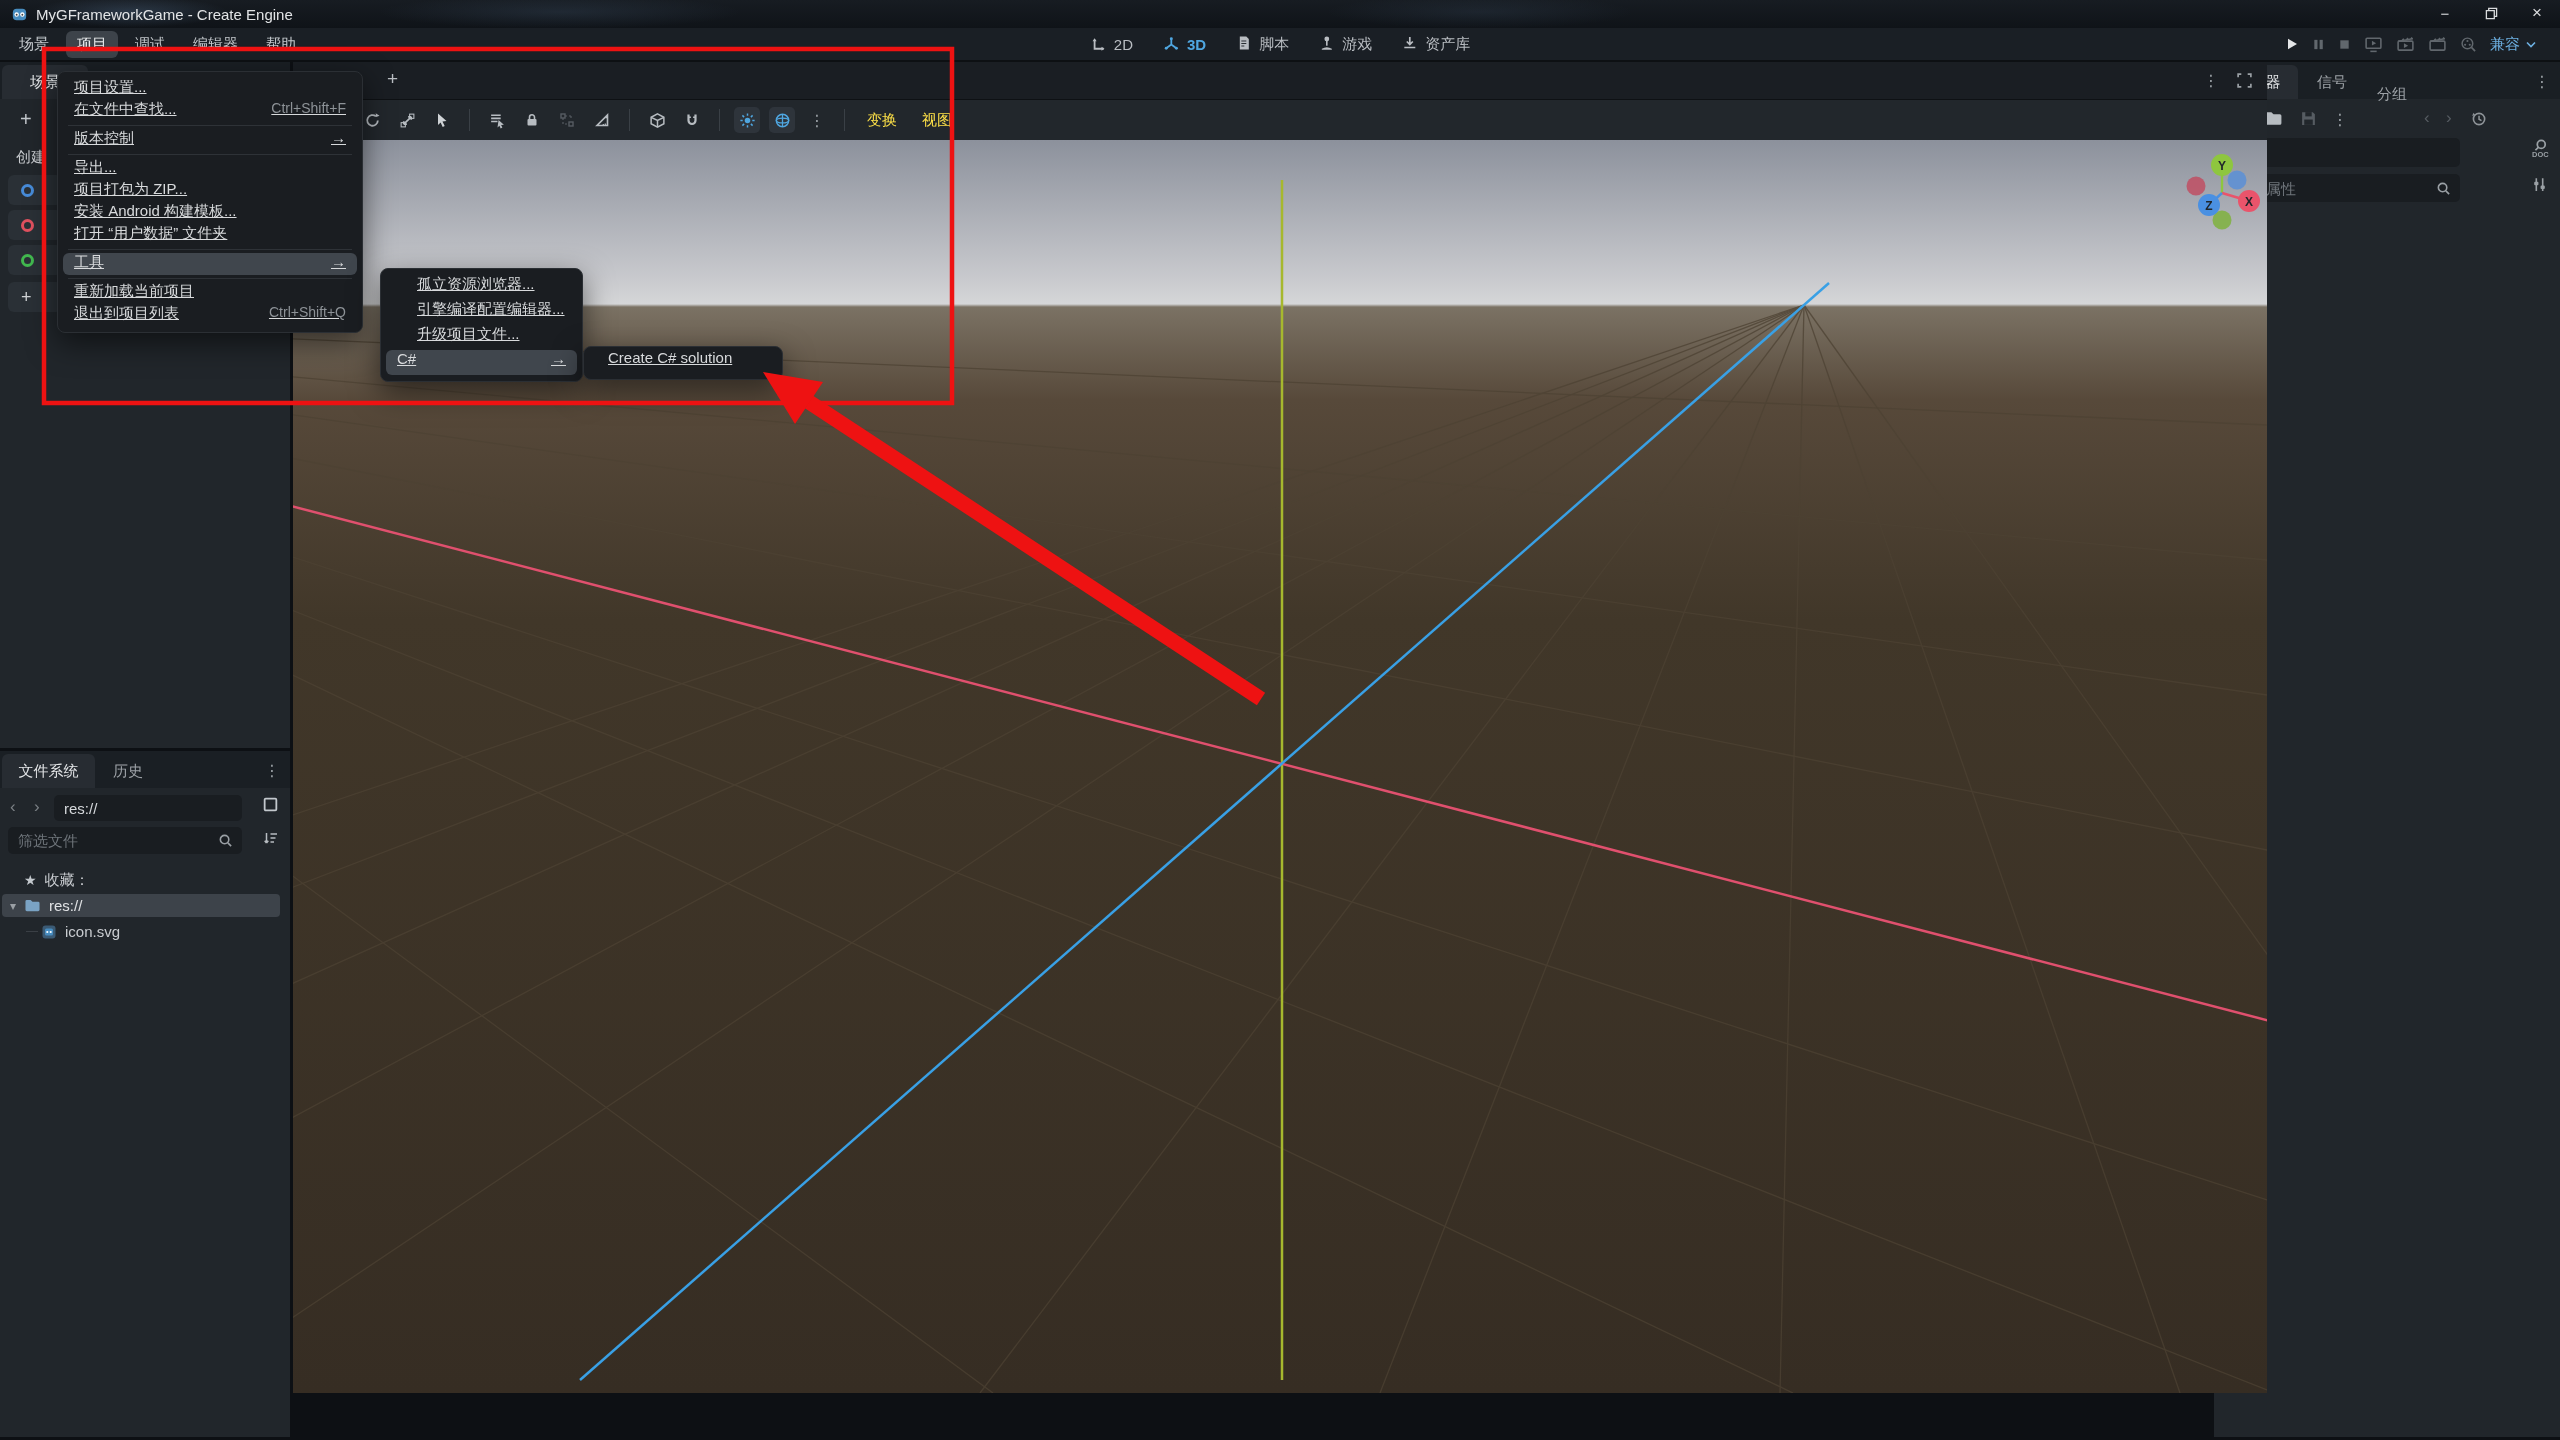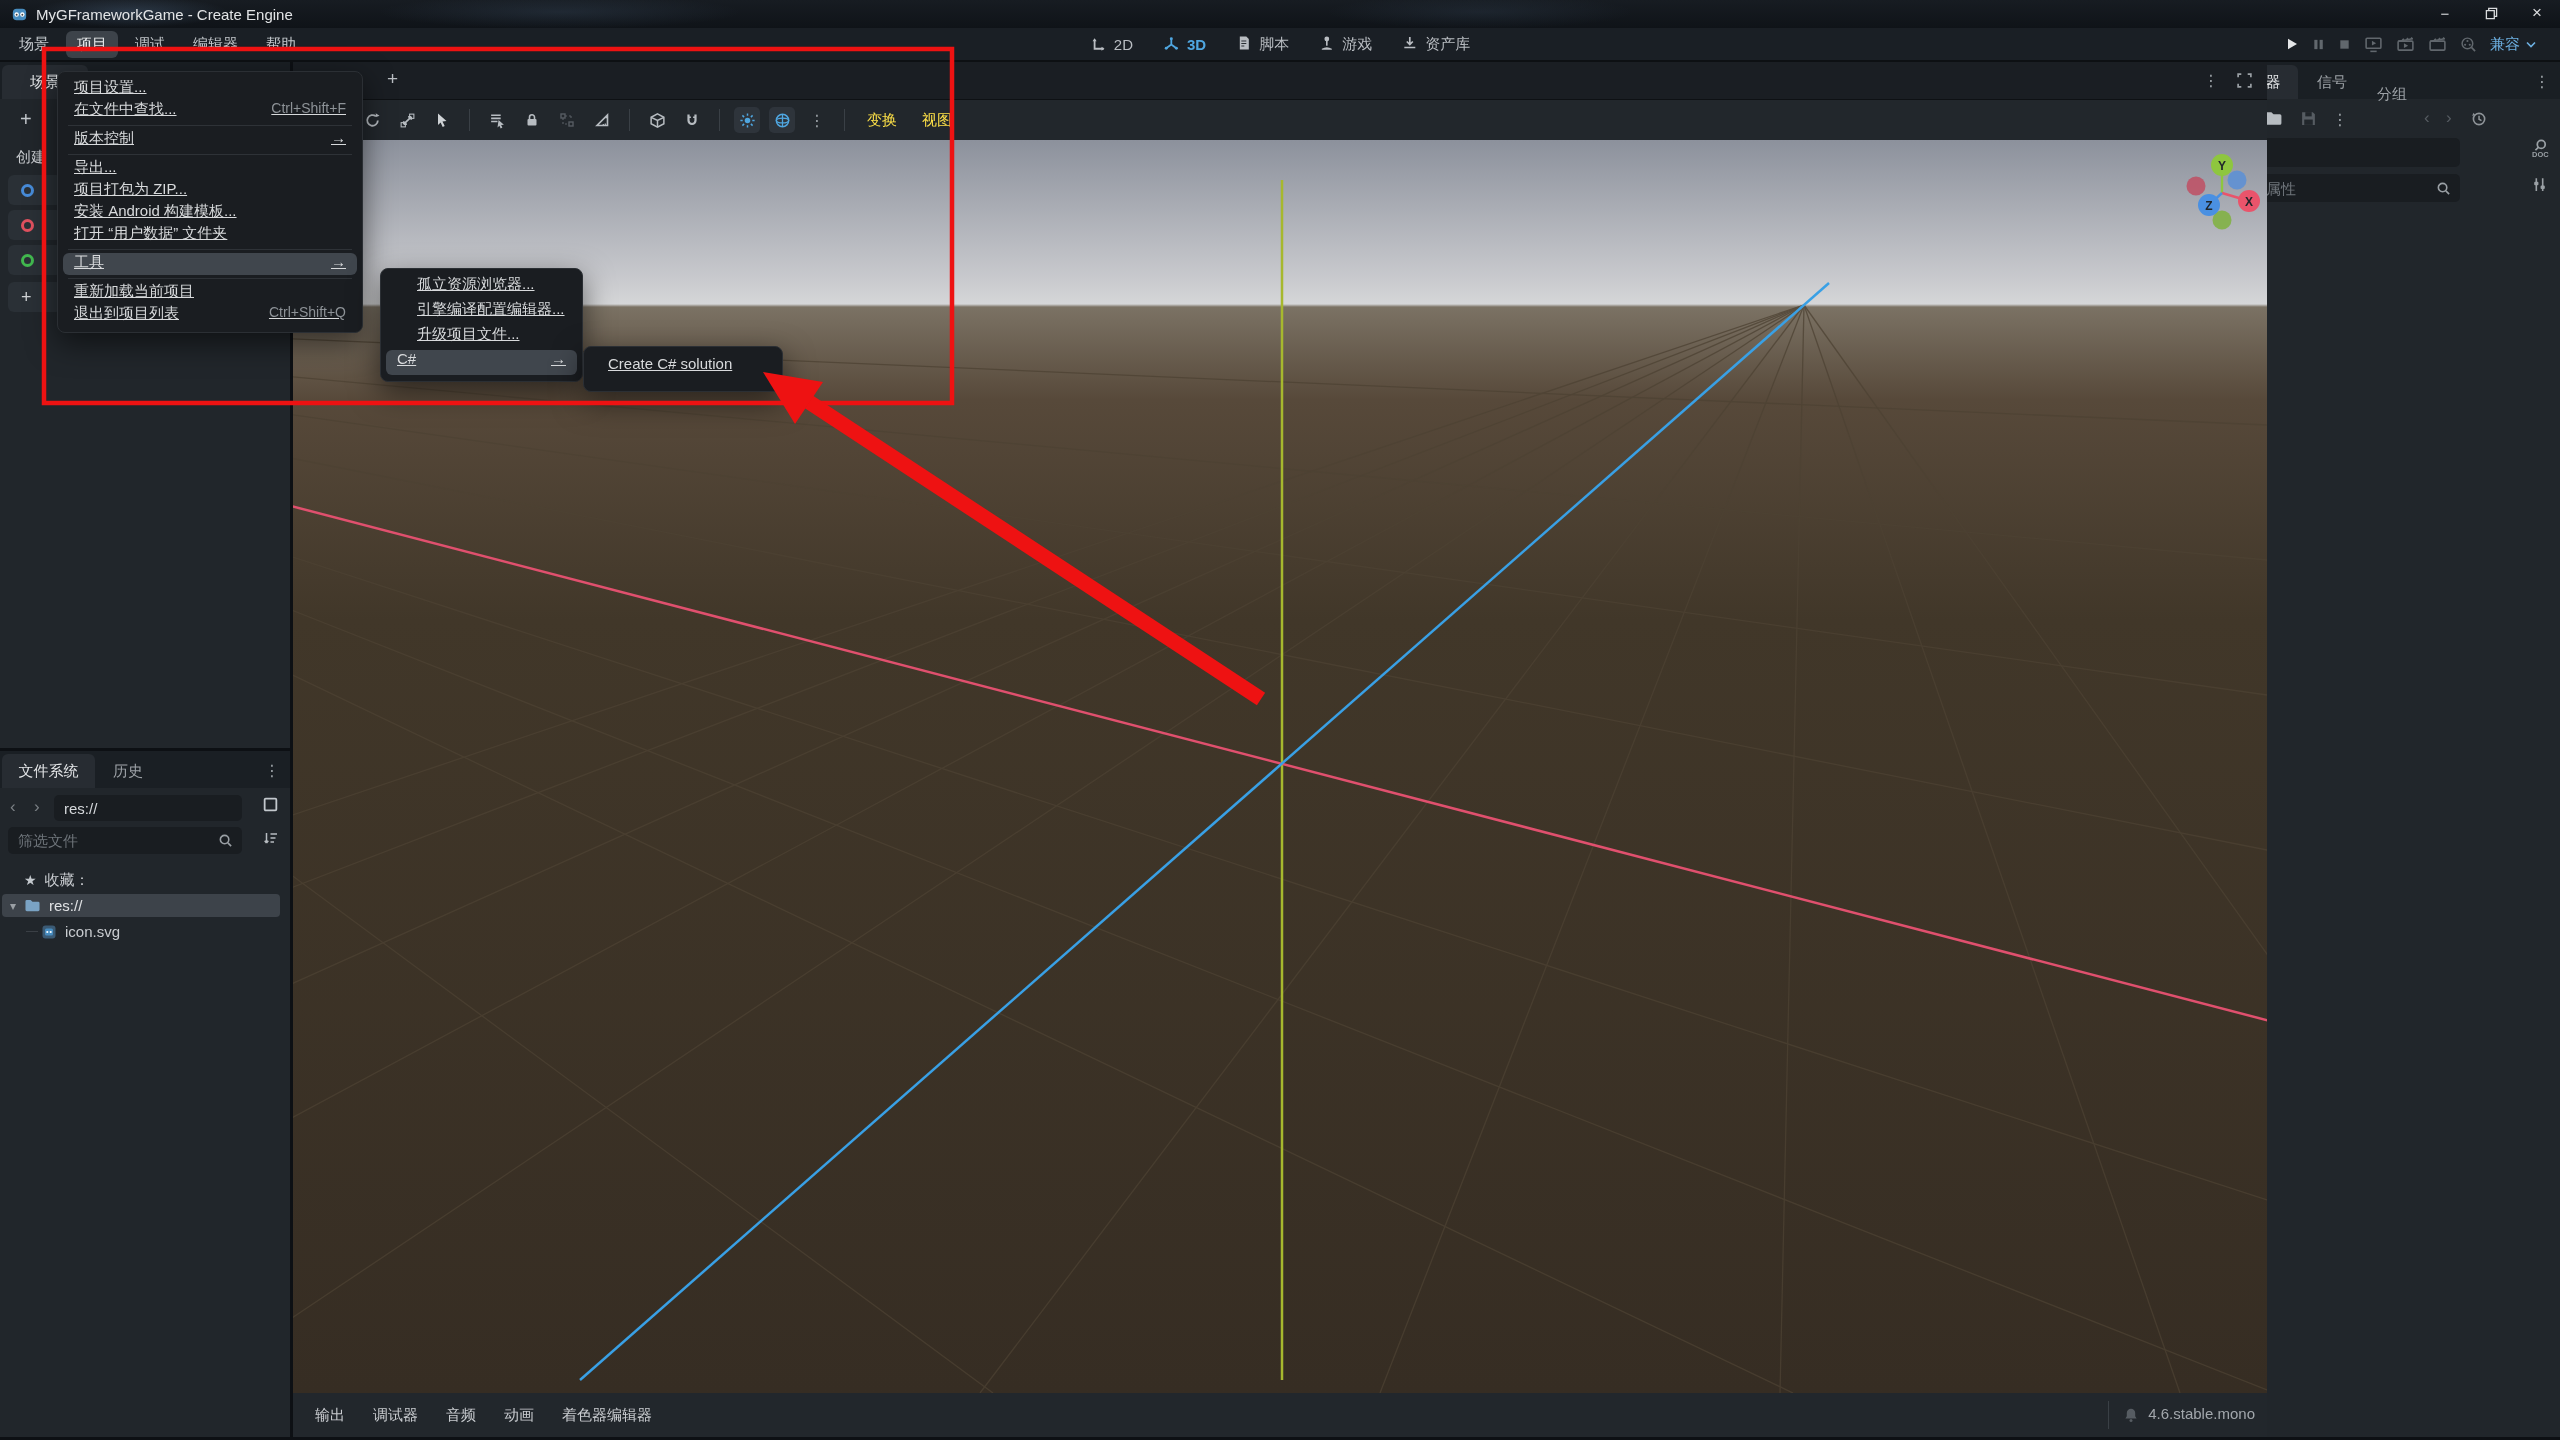--- a/index.html
+++ b/index.html
@@ -469,35 +469,20 @@
       <line x1="40" y1="40" x2="27" y2="52" stroke="#4a90e2" stroke-width="2.4"></line>
       <circle cx="40" cy="12" r="11" fill="#8ec63f"></circle>
       <circle cx="67" cy="48" r="11" fill="#e9546b"></circle>
       <circle cx="27" cy="52" r="11" fill="#4a90e2"></circle>
       <text x="40" y="16.5" font-size="12" font-weight="bold" fill="#20262b" text-anchor="middle">Y</text>
       <text x="67" y="52.5" font-size="12" font-weight="bold" fill="#20262b" text-anchor="middle">X</text>
       <text x="27" y="56.5" font-size="12" font-weight="bold" fill="#20262b" text-anchor="middle">Z</text>
     </svg>
   </div>
 
-  <div class="bottombar">
-    <div class="bbtab">输出</div>
-    <div class="bbtab">调试器</div>
-    <div class="bbtab">音频</div>
-    <div class="bbtab">动画</div>
-    <div class="bbtab">着色器编辑器</div>
-    <div class="abs" style="right:158px;top:8px;width:1px;height:28px;background:#3a4046;"></div>
-    <div class="abs" style="right:128px;top:14px;">
-      <svg width="16" height="16" viewBox="0 0 16 16">
-          <path d="M8 1.8a4.2 4.2 0 0 1 4.2 4.2v3.2l1.4 2.3H2.4l1.4-2.3V6A4.2 4.2 0 0 1 8 1.8z" fill="#565c62"></path>
-          <circle cx="8" cy="13.4" r="1.5" fill="#565c62"></circle>
-        </svg>
-    </div>
-    <div class="abs" style="right:12px;top:12px;font-size:15px;color:#a2a7ac;">4.6.stable.mono</div>
-  </div>
 </div>
 
 <div class="popup" style="left:57px;top:71px;width:306px;">
   <div class="pm-item">
       <span>项目设置...</span>
     </div>
   <div class="pm-item">
       <span>在文件中查找...</span>
       <span class="pm-short">Ctrl+Shift+F</span>
     </div>
@@ -543,21 +528,21 @@
     </div>
   <div class="pm-item tall">
       <span>升级项目文件...</span>
     </div>
   <div class="pm-item tall hov">
       <span>C#</span>
       <span class="pm-arrow">→</span>
     </div>
 </div>
 
-<div class="popup" style="left:583px;top:346px;width:200px;padding:8px 0;">
+<div class="popup" style="left:583px;top:346px;width:200px;padding:2px 0;">
   <div class="pm-item" style="height:28px;padding:0 24px;">
       <span>Create C# solution</span>
     </div>
 </div>
 
 <svg class="abs overlay" width="2560" height="1440" viewBox="0 0 2560 1440">
   <rect x="44" y="49" width="908" height="354" fill="none" stroke="#ee1212" stroke-width="4.5"></rect>
   <line x1="1261" y1="699" x2="809" y2="402" stroke="#ee1212" stroke-width="15"></line>
   <polygon points="763,372 823,382 795,424" fill="#ee1212"></polygon>
 </svg>

